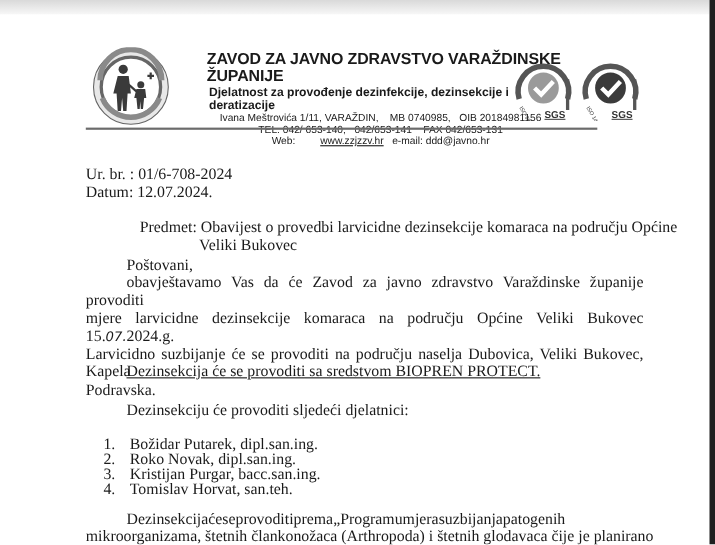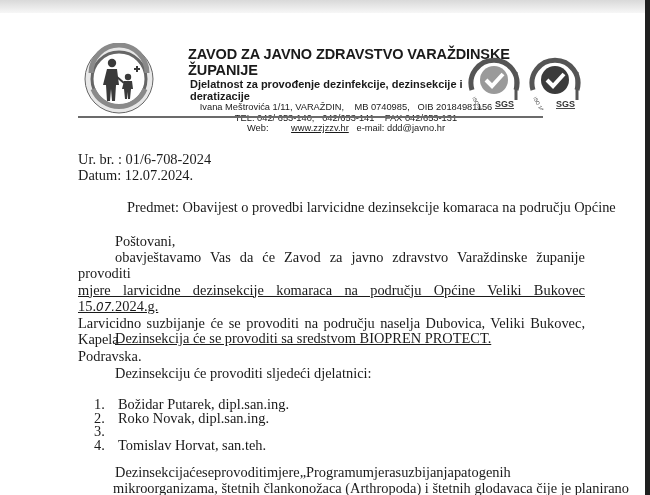--- a/index.html
+++ b/index.html
@@ -42,21 +42,21 @@
   .para { position: absolute; left: 78px; top: 249px; width: 507px; font-size: 14.4px; line-height: 16.3px; text-align: justify; }
   .para .first { display: block; text-indent: 37px; }
   .correction { font-family: "DejaVu Sans", sans-serif; font-style: italic; font-size: 12px; }
   .p-agent { left: 115px; top: 330px; text-decoration: underline; }
   .p-workers { left: 115px; top: 365px; }
   .workers { position: absolute; left: 94px; top: 398px; font-size: 14.4px; line-height: 13.5px; list-style: none; margin: 0; padding: 0; }
   .workers li { display: flex; }
   .workers .num { width: 24px; }
   .last-para { position: absolute; left: 78px; top: 464px; width: 507px; font-size: 14.4px; line-height: 16px; }
   .last-para .l1 { display: flex; padding-left: 37px; }
-  .last-para .l2 { display: block; white-space: nowrap; margin-left: 35px; }
+  .last-para .l2 { display: block; white-space: nowrap; }
 </style>
 </head>
 <body>
 
 <div class="page">
   <div class="top-band"></div>
 
   <svg class="logo-left" viewBox="0 0 72 72">
     <circle cx="36" cy="36" r="34" fill="#e8e8e8" stroke="#666" stroke-width="1"></circle>
     <circle cx="36" cy="36" r="27" fill="#ffffff" stroke="#666" stroke-width="3"></circle>
@@ -103,61 +103,63 @@
   <div class="divider"></div>
 
   <div class="text meta">
     <div>Ur. br. : 01/6-708-2024</div>
     <div>Datum: 12.07.2024.</div>
   </div>
 
   <div class="text subject">
     <div><span>Predmet:</span>
       <span>Obavijest o provedbi larvicidne dezinsekcije komaraca na području Općine</span></div>
+    <div class="indent">Veliki Bukovec</div>
   </div>
 
   <div class="text greeting">Poštovani,</div>
 
   <div class="para">
     <span class="first">obavještavamo Vas da će Zavod za javno zdravstvo Varaždinske županije  provoditi</span>
-    <div style="display:flex; justify-content:center;text-decoration:underline;">
+    <div style="display:flex; justify-content:center;">
       <span><span>mjere larvicidne dezinsekcije  komaraca  na području Općine Veliki Bukovec 15.</span><span class="correction">07.</span><span>2024.g.</span></span>
     </div>
     <div>Larvicidno suzbijanje će se provoditi na području naselja Dubovica, Veliki Bukovec, Kapela</div>
     <div>Podravska.</div>
   </div>
 
   <div class="text p-agent">Dezinsekcija će se provoditi sa sredstvom BIOPREN PROTECT.</div>
   <div class="text p-workers">Dezinsekciju će provoditi sljedeći djelatnici:</div>
 
   <ul class="workers">
     <li>
         <span class="num">1.</span>
         <span>Božidar Putarek, dipl.san.ing.</span>
       </li>
     <li>
         <span class="num">2.</span>
         <span>Roko Novak, dipl.san.ing.</span>
       </li>
     <li>
         <span class="num">3.</span>
+        <span>Kristijan Purgar, bacc.san.ing.</span>
       </li>
     <li>
         <span class="num">4.</span>
         <span>Tomislav Horvat, san.teh.</span>
       </li>
   </ul>
 
   <div class="last-para">
     <div class="l1">
       <span>Dezinsekcija</span>
       <span>će</span>
       <span>se</span>
       <span>provoditi</span>
-      <span>mjere</span>
+      <span>prema</span>
       <span>„Programu</span>
       <span>mjera</span>
       <span>suzbijanja</span>
       <span>patogenih</span>
     </div>
     <span class="l2">mikroorganizama, štetnih člankonožaca (Arthropoda) i štetnih glodavaca čije je planirano</span>
   </div>
 </div>
 
 <div class="right-bar"></div>

